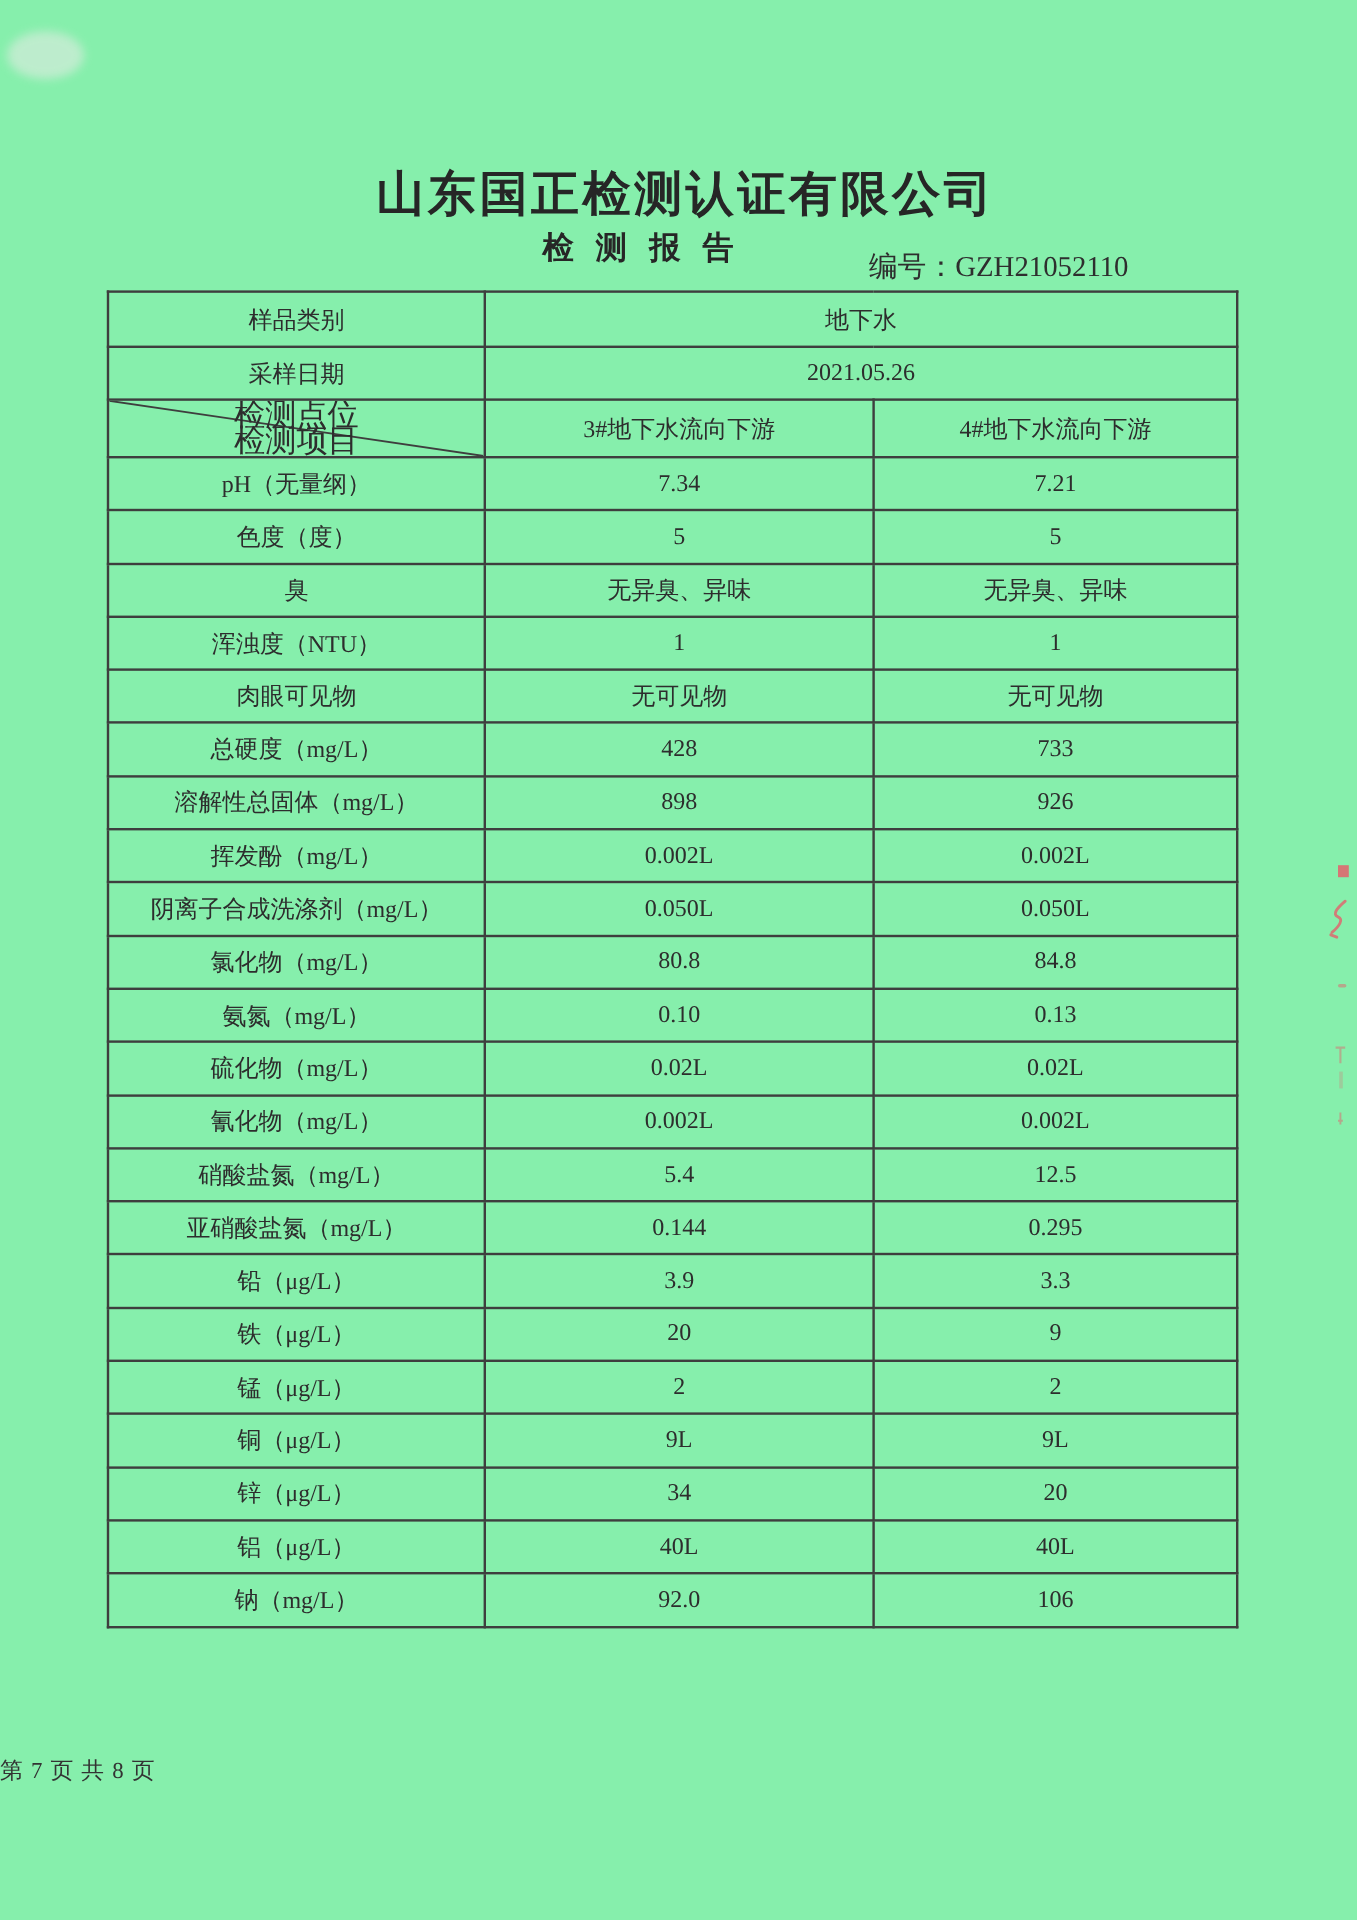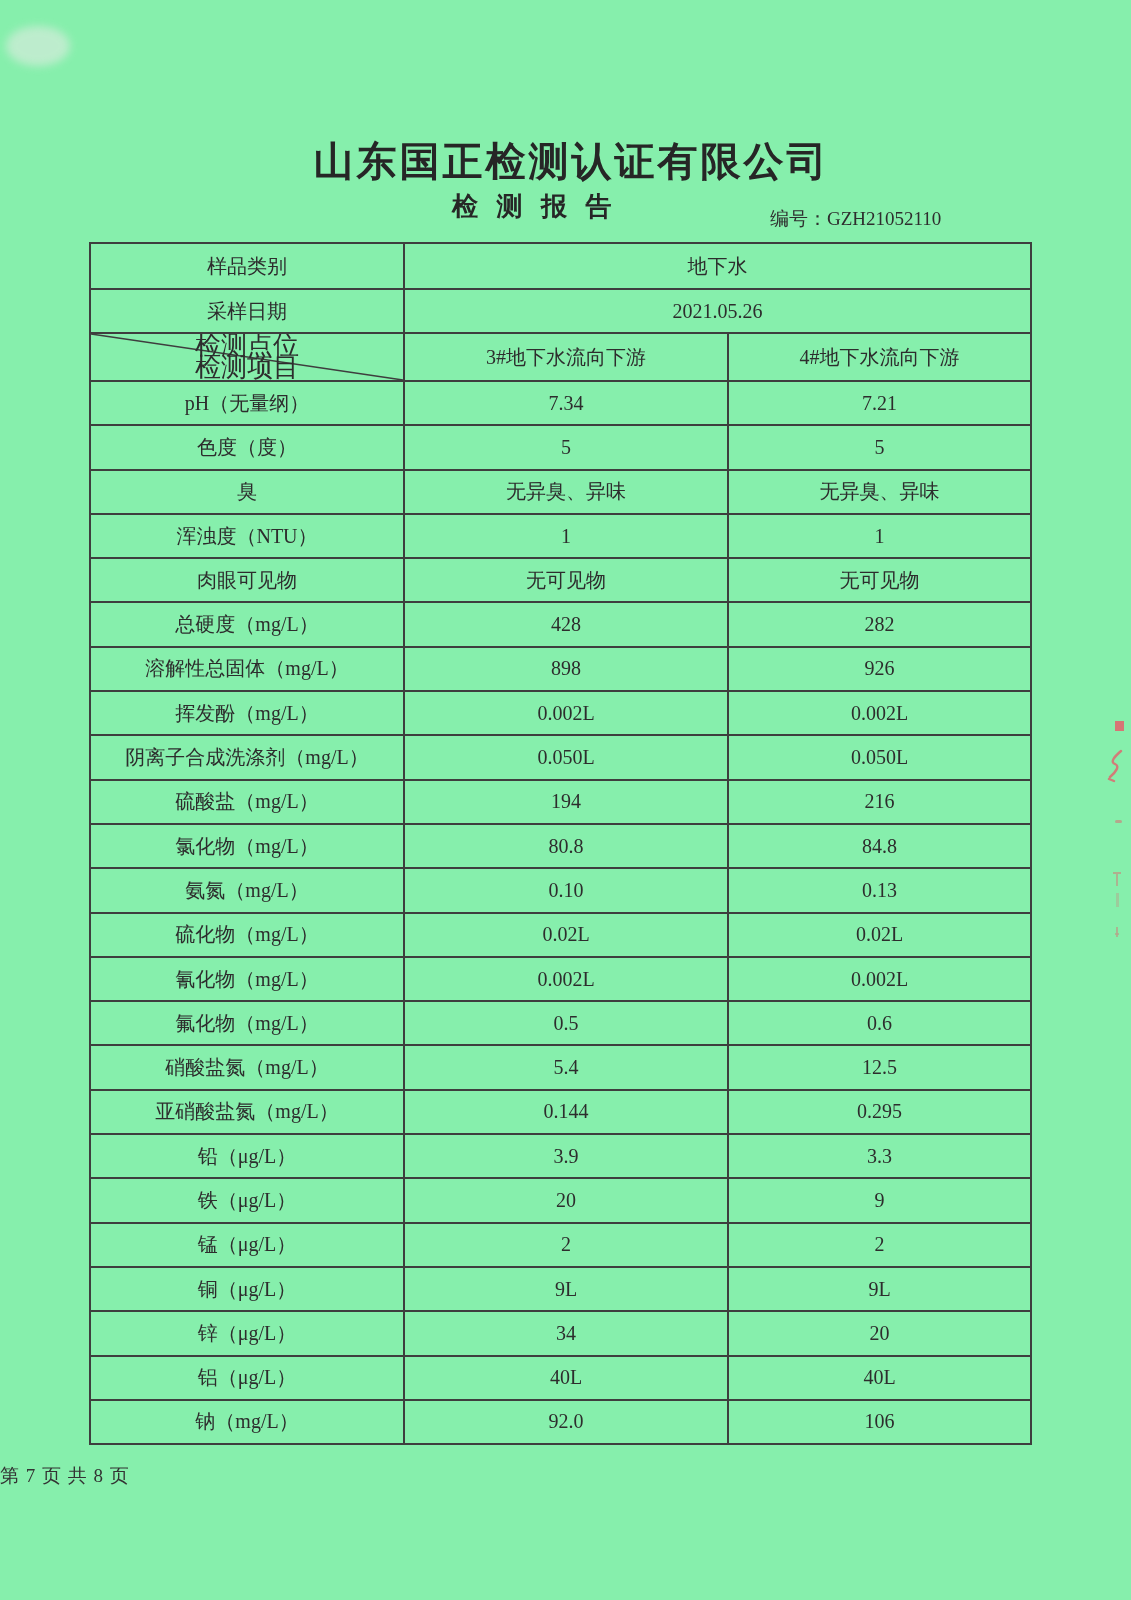--- a/index.html
+++ b/index.html
@@ -22,22 +22,22 @@
     font-size:40px;font-weight:700;letter-spacing:3px;
     color:#262626;
     padding-left:12px;
   }
   .report-title{
     position:absolute;top:189px;left:452px;
     font-size:26px;font-weight:700;letter-spacing:6px;
     color:#262626;white-space:nowrap;
   }
   .report-no{
-    position:absolute;top:206px;left:770px;
-    font-size:19px;color:#2e2e2e;white-space:nowrap;text-align:right;
+    position:absolute;top:206px;left:724px;
+    font-size:24px;color:#2e2e2e;white-space:nowrap;text-align:right;
   }
   table.report{
     position:absolute;left:89px;top:242px;
     width:941px;
     border-collapse:collapse;table-layout:fixed;
     font-size:20px;color:#2d2d2d;
   }
   table.report td{
     border:2px solid #3e3e3e;
     text-align:center;vertical-align:middle;
@@ -126,66 +126,56 @@
           <td>1</td>
         </tr>
       <tr class="datarow">
           <td>肉眼可见物</td>
           <td>无可见物</td>
           <td>无可见物</td>
         </tr>
       <tr class="datarow">
           <td>总硬度（mg/L）</td>
           <td>428</td>
-          <td>282</td>
+          <td>733</td>
         </tr>
       <tr class="datarow">
           <td>溶解性总固体（mg/L）</td>
           <td>898</td>
           <td>926</td>
         </tr>
       <tr class="datarow">
           <td>挥发酚（mg/L）</td>
           <td>0.002L</td>
           <td>0.002L</td>
         </tr>
       <tr class="datarow">
           <td>阴离子合成洗涤剂（mg/L）</td>
           <td>0.050L</td>
           <td>0.050L</td>
         </tr>
       <tr class="datarow">
-          <td>硫酸盐（mg/L）</td>
-          <td>194</td>
-          <td>216</td>
-        </tr>
-      <tr class="datarow">
           <td>氯化物（mg/L）</td>
           <td>80.8</td>
           <td>84.8</td>
         </tr>
       <tr class="datarow">
           <td>氨氮（mg/L）</td>
           <td>0.10</td>
           <td>0.13</td>
         </tr>
       <tr class="datarow">
           <td>硫化物（mg/L）</td>
           <td>0.02L</td>
           <td>0.02L</td>
         </tr>
       <tr class="datarow">
           <td>氰化物（mg/L）</td>
           <td>0.002L</td>
           <td>0.002L</td>
-        </tr>
-      <tr class="datarow">
-          <td>氟化物（mg/L）</td>
-          <td>0.5</td>
-          <td>0.6</td>
         </tr>
       <tr class="datarow">
           <td>硝酸盐氮（mg/L）</td>
           <td>5.4</td>
           <td>12.5</td>
         </tr>
       <tr class="datarow">
           <td>亚硝酸盐氮（mg/L）</td>
           <td>0.144</td>
           <td>0.295</td>

